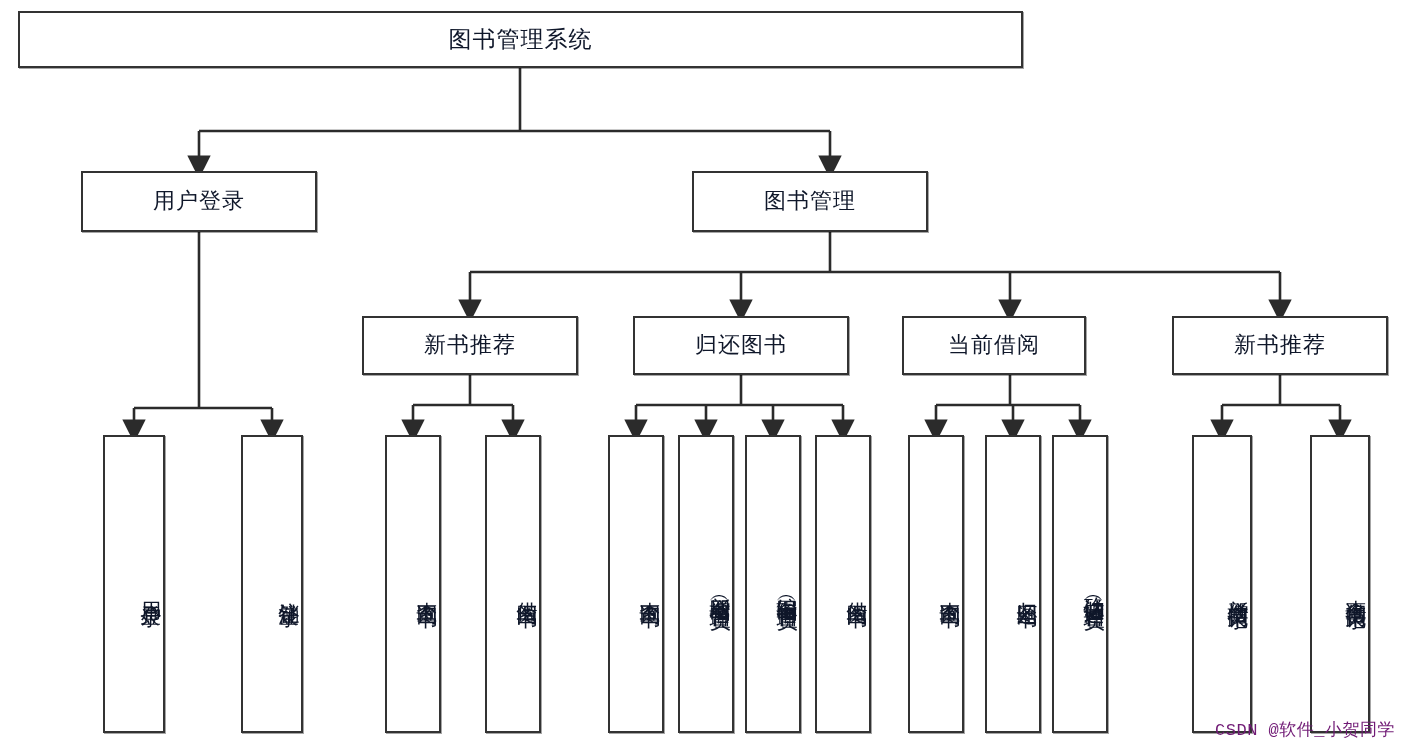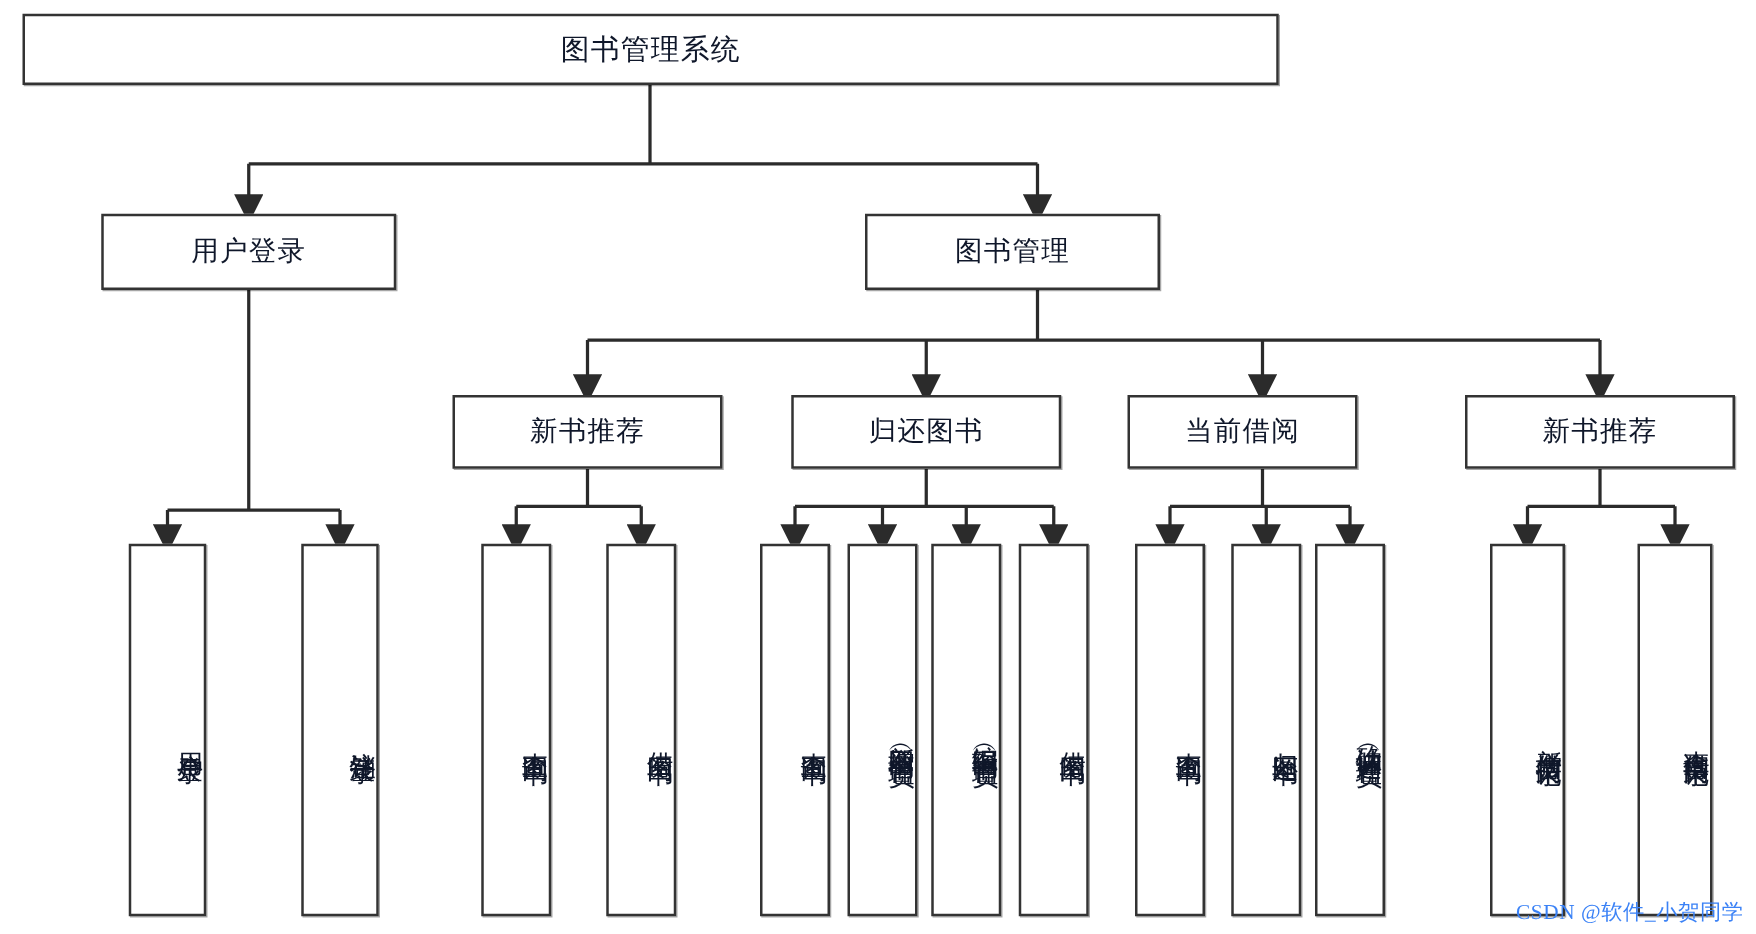--- a/index.html
+++ b/index.html
@@ -58,24 +58,24 @@
     white-space: nowrap;
   }
   .node.root {
     font-size: 23px;
   }
   #watermark {
     position: absolute;
     right: 10px;
     bottom: 6px;
     font-size: 17px;
-    color: #3b82f6;
+    color: #701a75;
     letter-spacing: 0.5px;
     white-space: nowrap;
-    font-family: Liberation Serif, serif;
+    font-family: Liberation Mono, monospace;
     margin-left: 29px;
   }
 </style>
 </head>
 <body>
 
 <div id="canvas">
 
   <svg id="edges" viewBox="0 0 1405 747" width="1405" height="747" xmlns="http://www.w3.org/2000/svg">
     <defs>

